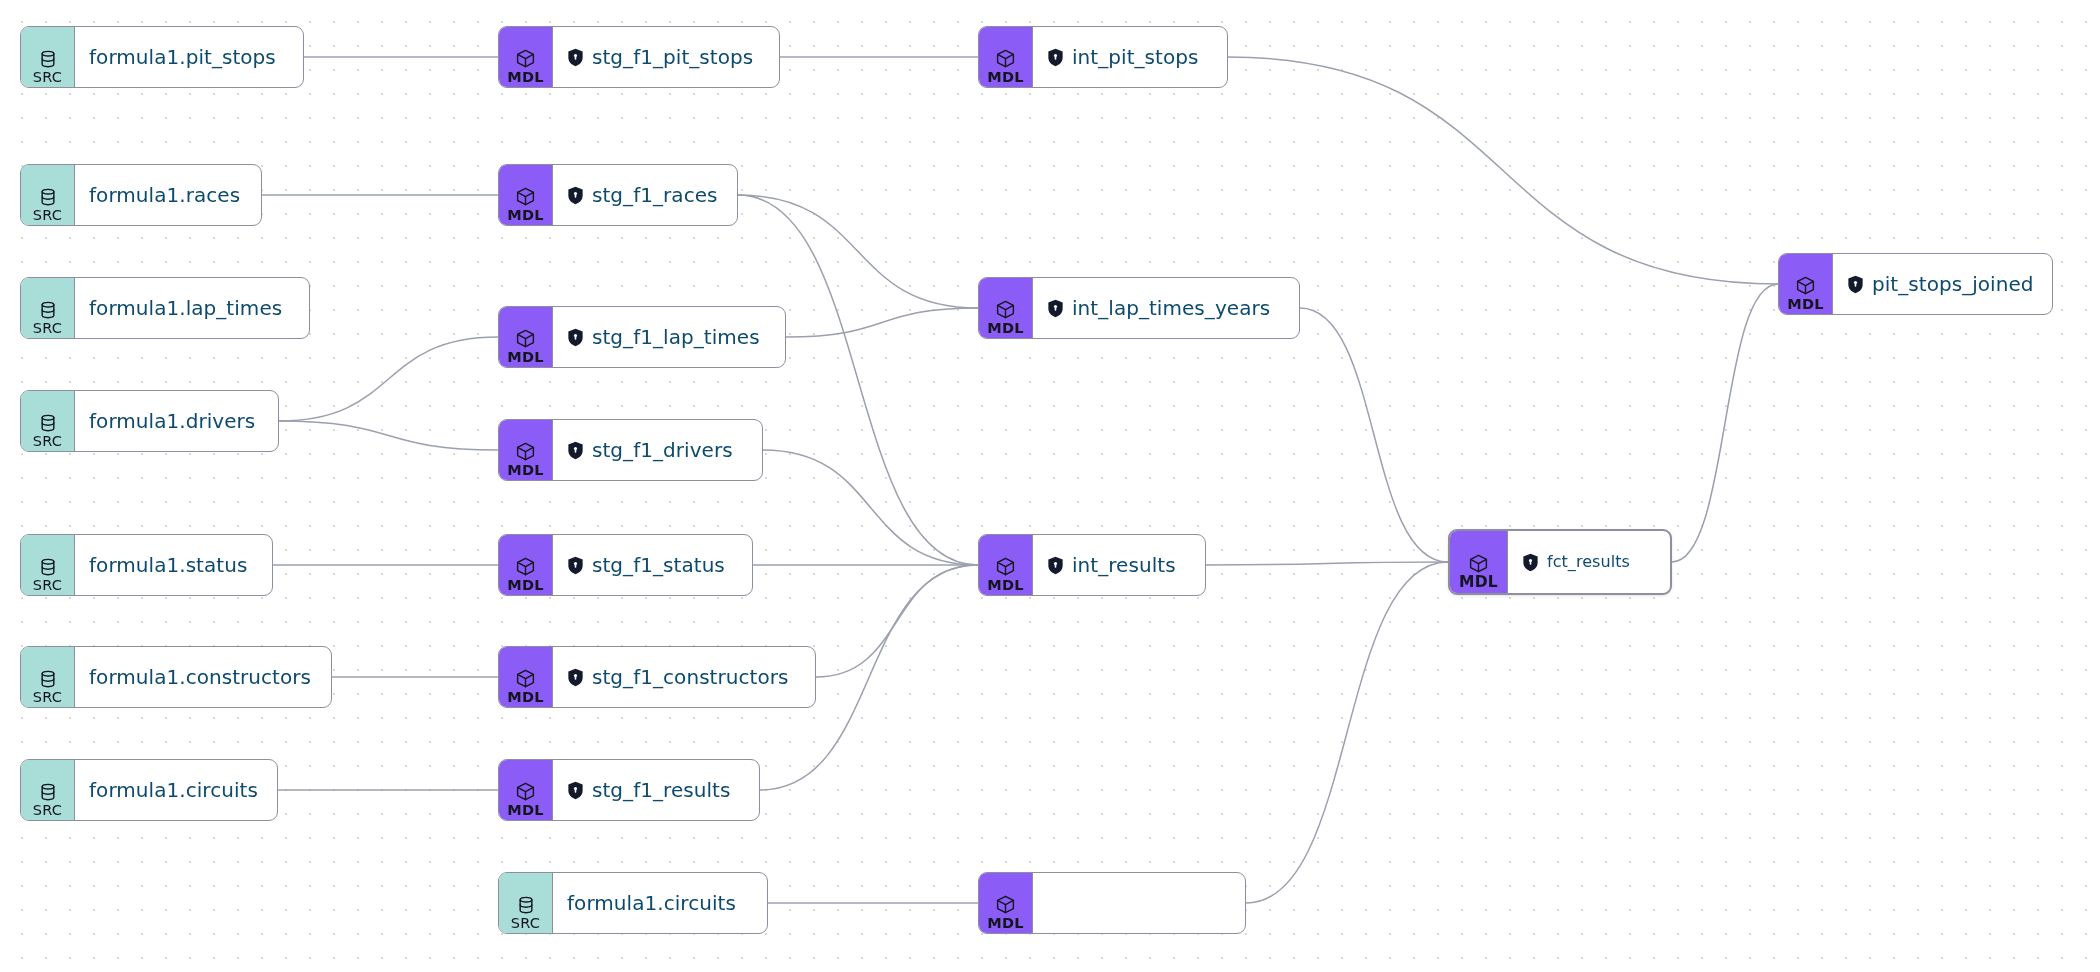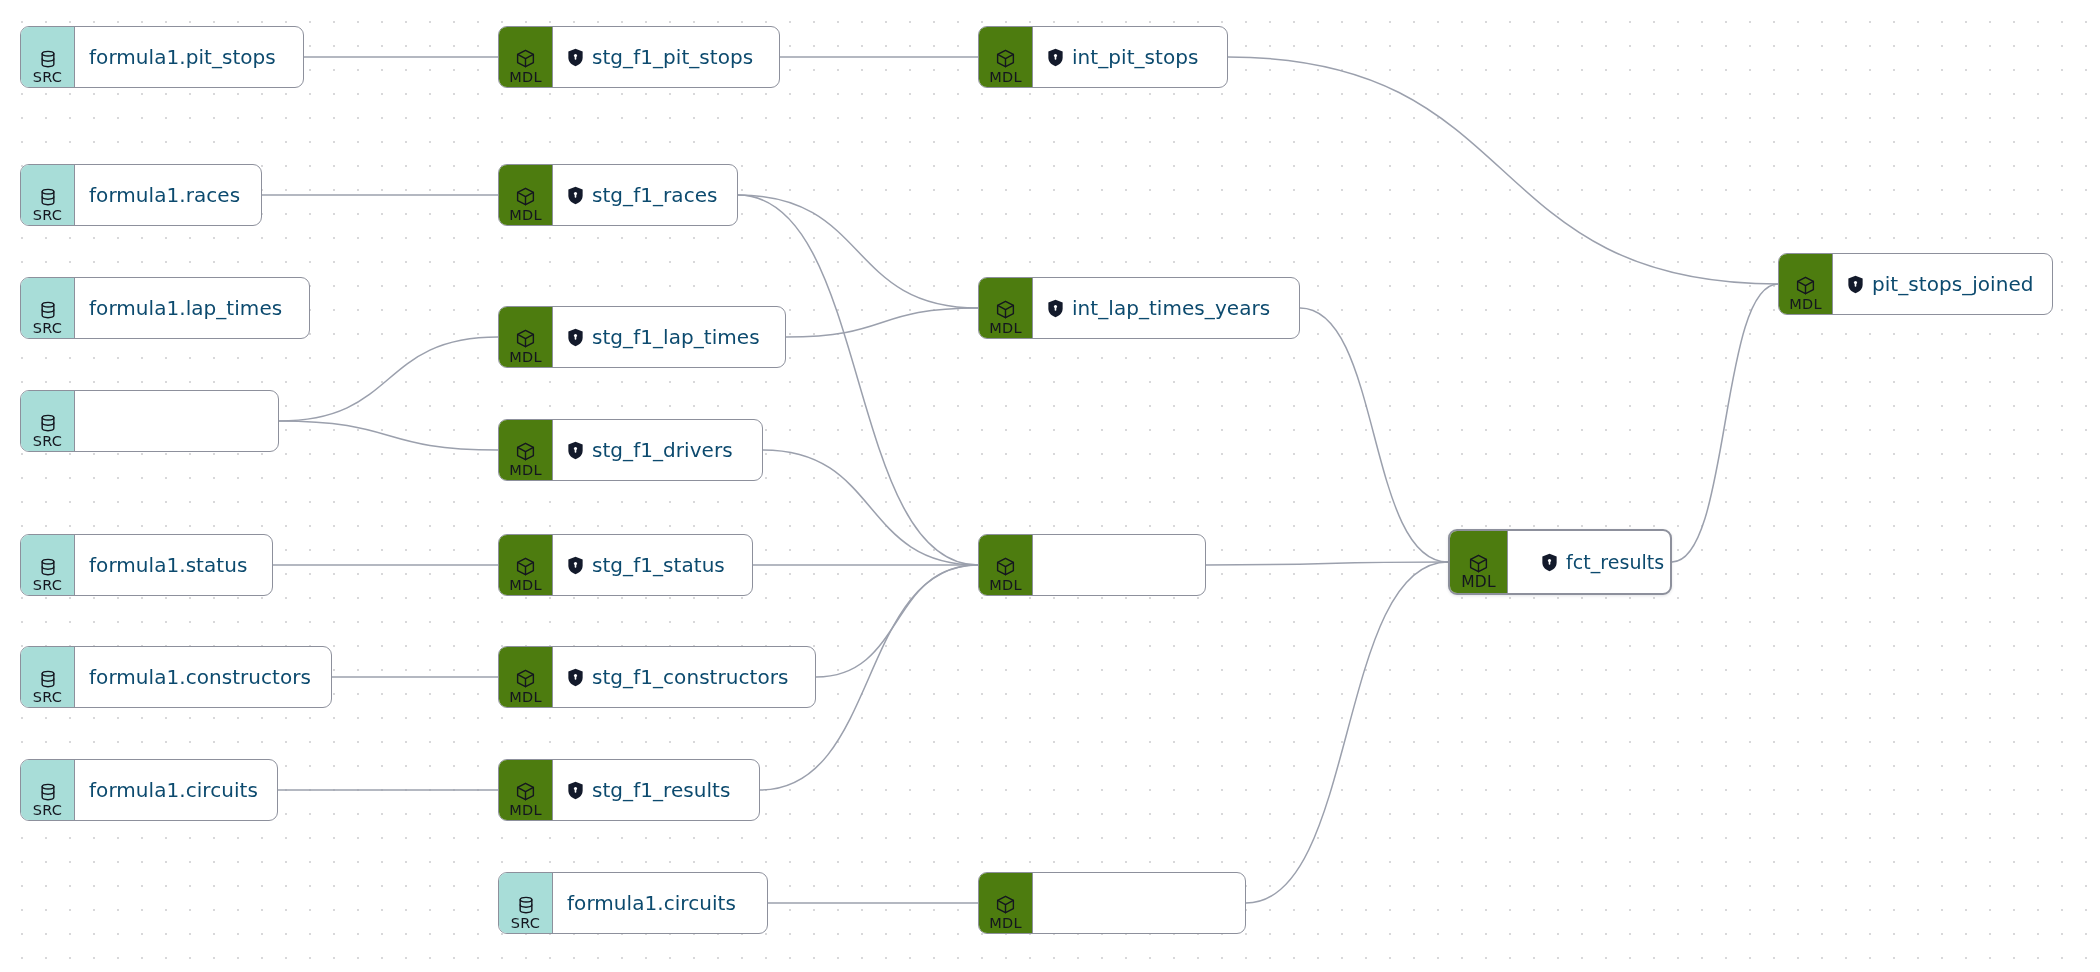--- a/index.html
+++ b/index.html
@@ -55,21 +55,21 @@
     display: flex;
     flex-direction: column;
     align-items: center;
     justify-content: center;
     border-right: 1.6px solid #8d909c;
     gap: 1px;
     padding-top: 19px;
   }
   .node.selected .badge { width: 58px; }
   .badge.src { background: #a8ddd8; }
-  .badge.mdl { background: #4d7c0f; }
+  .badge.mdl { background: #8b5cf6; font-weight: bold; }
 
   .badge .glyph {
     display: block;
     line-height: 0;
   }
   .badge .kind {
     font-size: 14.5px;
     letter-spacing: 0.2px;
     color: #14161f;
     font-family: "DejaVu Sans", "Liberation Sans", sans-serif;
@@ -81,21 +81,21 @@
     flex: 1 1 auto;
     display: flex;
     align-items: center;
     gap: 8px;
     padding: 0 16px 0 14px;
     white-space: nowrap;
     font-size: 20px;
     color: #0c4a6e;
     letter-spacing: 0.05px;
   }
-  .node.selected .label { font-size: 19px; margin-left: 19px; }
+  .node.selected .label { font-size: 16px; }
   .label .shield { display: block; line-height: 0; flex: 0 0 auto; }
   .label .text { line-height: 1; }
 
   .edge {
     fill: none;
     stroke: #9ba0ad;
     stroke-width: 1.5px;
   }
 </style>
 </head>
@@ -167,20 +167,23 @@
       </div>
       <div class="node" style="left: 20px; top: 390px; width: 259px;">
         <div class="badge src">
           <span class="glyph"><svg width="20" height="20" viewBox="0 0 24 24" fill="none" stroke="#14161f" stroke-width="1.7" stroke-linecap="round" stroke-linejoin="round">
               <ellipse cx="12" cy="5.6" rx="7" ry="2.8"></ellipse>
               <path d="M5 5.6v12.8c0 1.55 3.13 2.8 7 2.8s7-1.25 7-2.8V5.6"></path>
               <path d="M5 11.8c0 1.55 3.13 2.8 7 2.8s7-1.25 7-2.8"></path>
             </svg></span>
           <span class="kind">SRC</span>
         </div>
+        <div class="label">
+          <span class="text">formula1.drivers</span>
+        </div>
       </div>
       <div class="node" style="left: 20px; top: 534px; width: 253px;">
         <div class="badge src">
           <span class="glyph"><svg width="20" height="20" viewBox="0 0 24 24" fill="none" stroke="#14161f" stroke-width="1.7" stroke-linecap="round" stroke-linejoin="round">
               <ellipse cx="12" cy="5.6" rx="7" ry="2.8"></ellipse>
               <path d="M5 5.6v12.8c0 1.55 3.13 2.8 7 2.8s7-1.25 7-2.8V5.6"></path>
               <path d="M5 11.8c0 1.55 3.13 2.8 7 2.8s7-1.25 7-2.8"></path>
             </svg></span>
           <span class="kind">SRC</span>
         </div>
@@ -400,20 +403,28 @@
         </div>
       </div>
       <div class="node" style="left: 978px; top: 534px; width: 228px;">
         <div class="badge mdl">
           <span class="glyph"><svg width="21" height="21" viewBox="0 0 24 24" fill="none" stroke="#14161f" stroke-width="1.6" stroke-linecap="round" stroke-linejoin="round">
               <path d="M12 2.6 21 7.4v9.2L12 21.4 3 16.6V7.4z"></path>
               <path d="M3 7.4l9 4.8 9-4.8"></path>
               <path d="M12 12.2v9.2"></path>
             </svg></span>
           <span class="kind">MDL</span>
+        </div>
+        <div class="label">
+          <span class="shield"><svg width="17" height="19" viewBox="0 0 20 22" xmlns="http://www.w3.org/2000/svg">
+              <path d="M10 0.8 18.4 3.9v7.1c0 5.1-3.5 8.6-8.4 10.2C5.1 19.6 1.6 16.1 1.6 11V3.9z" fill="#131a2b"></path>
+              <circle cx="10" cy="8.6" r="1.85" fill="#ffffff"></circle>
+              <rect x="9.05" y="9.3" width="1.9" height="4.3" rx="0.9" fill="#ffffff"></rect>
+            </svg></span>
+          <span class="text">int_results</span>
         </div>
       </div>
       <div class="node selected" style="left: 1448px; top: 529px; width: 224px;">
         <div class="badge mdl">
           <span class="glyph"><svg width="21" height="21" viewBox="0 0 24 24" fill="none" stroke="#14161f" stroke-width="1.6" stroke-linecap="round" stroke-linejoin="round">
               <path d="M12 2.6 21 7.4v9.2L12 21.4 3 16.6V7.4z"></path>
               <path d="M3 7.4l9 4.8 9-4.8"></path>
               <path d="M12 12.2v9.2"></path>
             </svg></span>
           <span class="kind">MDL</span>

